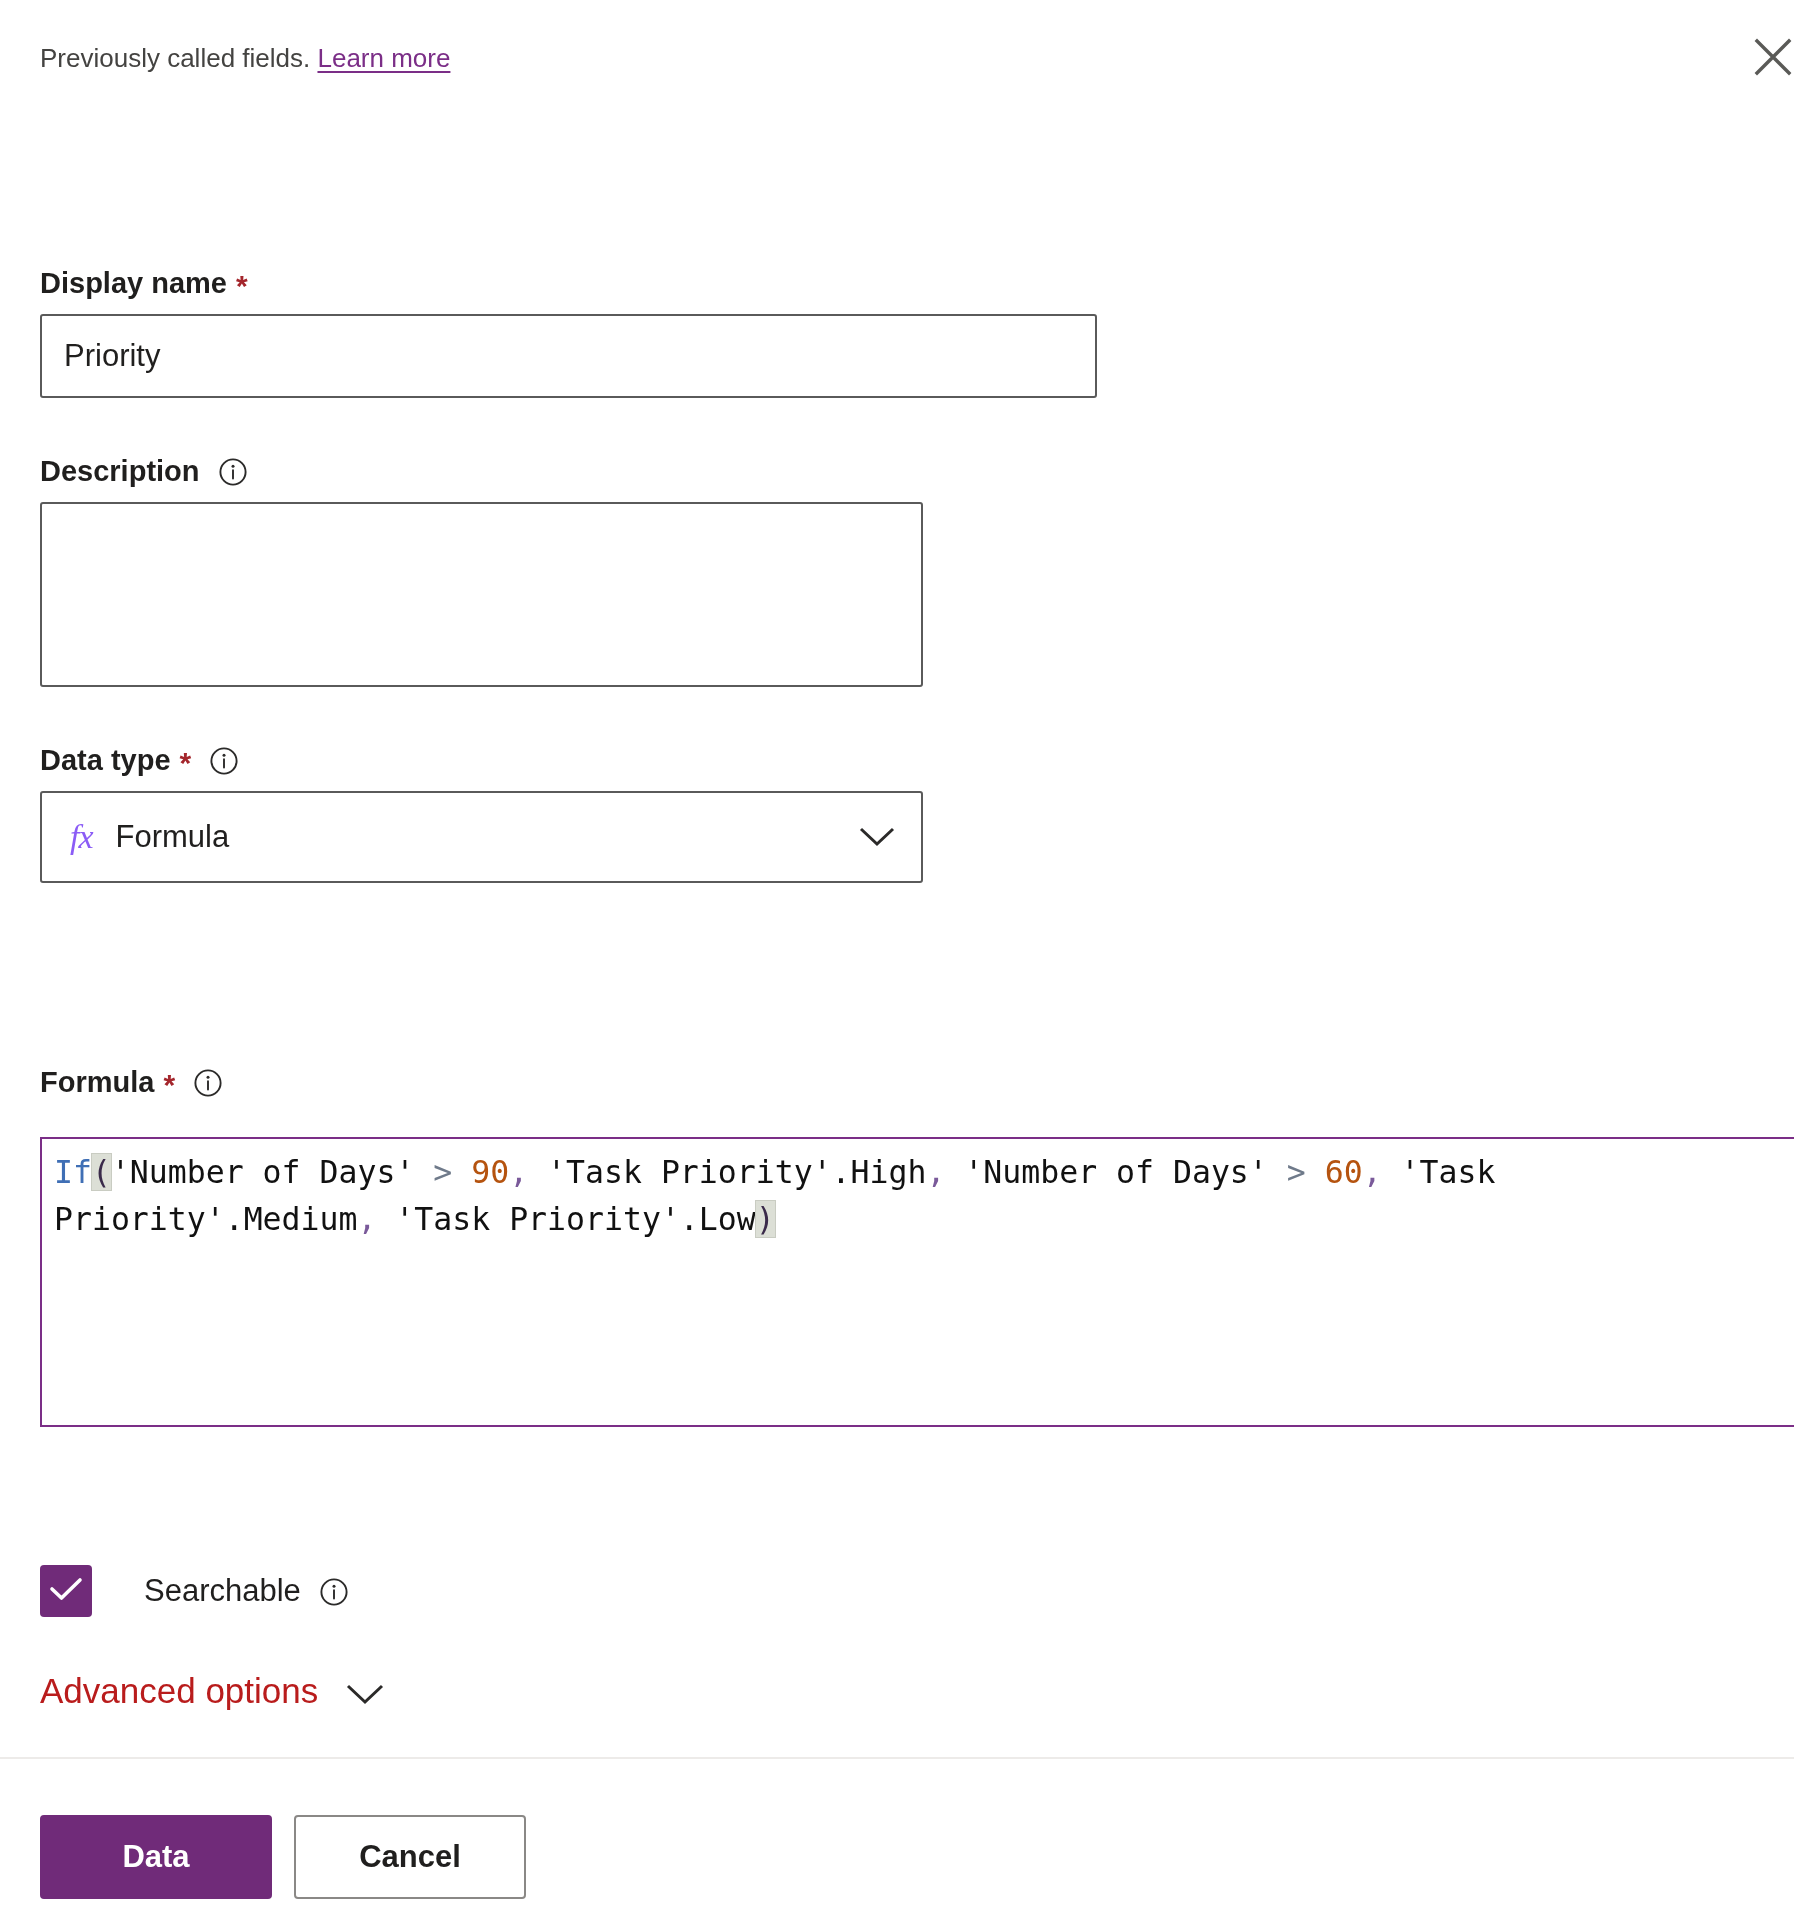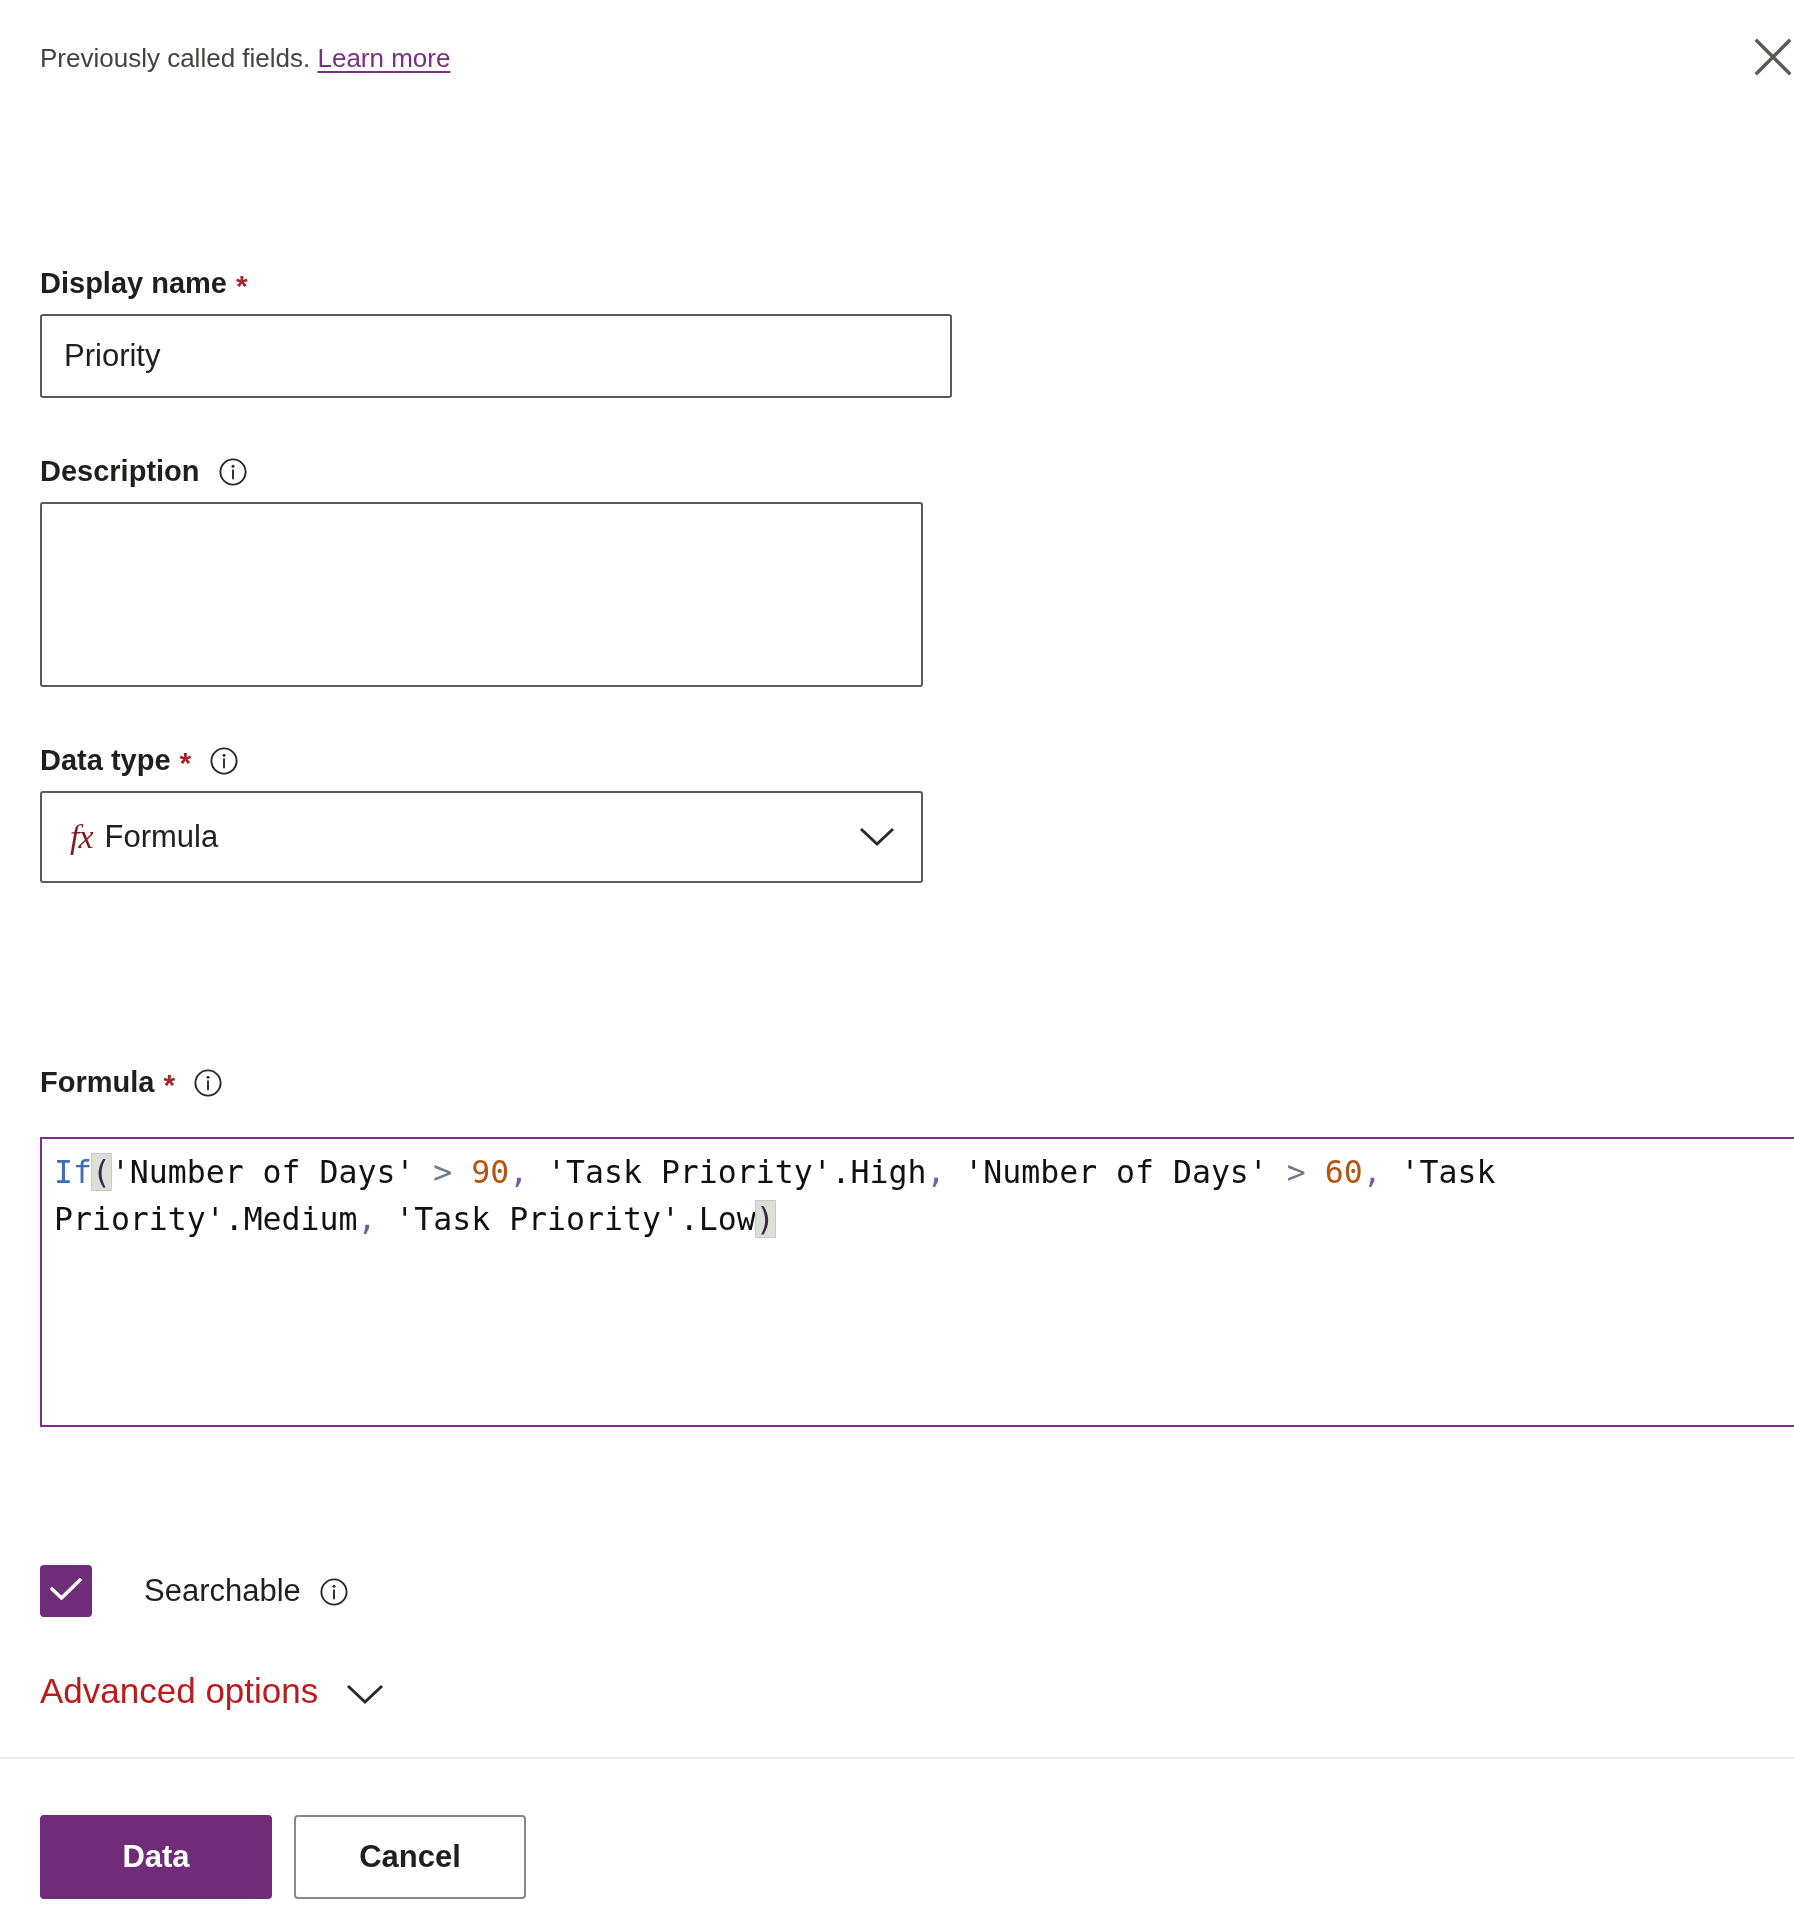--- a/index.html
+++ b/index.html
@@ -97,21 +97,21 @@
   .info-icon {
     display: inline-flex;
     margin-left: 18px;
     position: relative;
     top: 1px;
     cursor: pointer;
   }
 
   .text-input {
     box-sizing: border-box;
-    width: 912px;
+    width: 1057px;
     height: 84px;
     border: 2px solid #5a5a5a;
     border-radius: 3px;
     background: #ffffff;
     font-family: "Liberation Sans", sans-serif;
     font-size: 31px;
     color: #201f1e;
     padding: 0 22px;
     outline: none;
     display: flex;
@@ -142,22 +142,22 @@
     background: #ffffff;
     display: flex;
     align-items: center;
     padding: 0 18px 0 28px;
     cursor: pointer;
   }
   .select-fx {
     font-family: "Liberation Serif", serif;
     font-style: italic;
     font-size: 34px;
-    color: #7f1d1d;
-    margin-right: 12px;
+    color: #8b5cf6;
+    margin-right: 23px;
     letter-spacing: -1px;
   }
   .select-value {
     font-size: 31px;
     color: #201f1e;
     flex: 1;
   }
   .select-chevron {
     display: flex;
     align-items: center;

